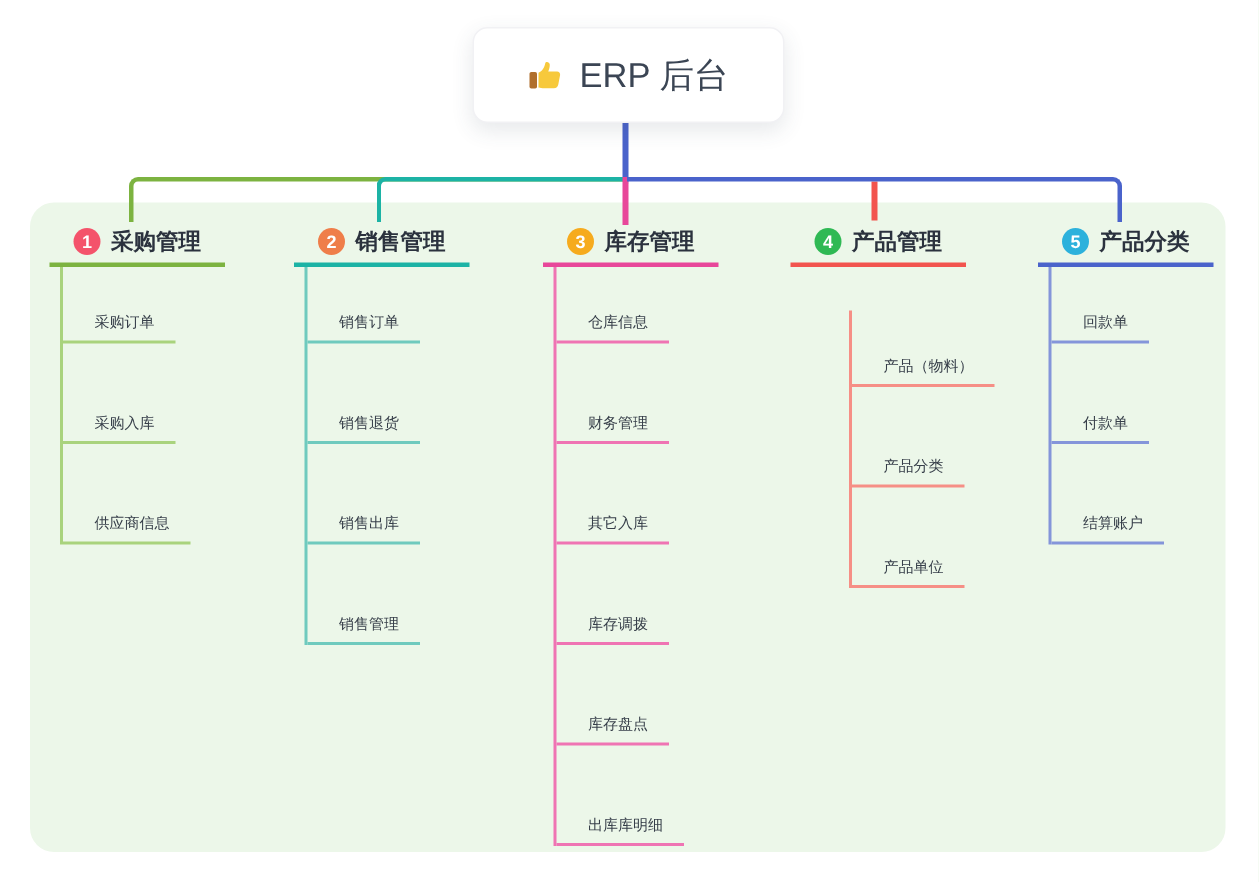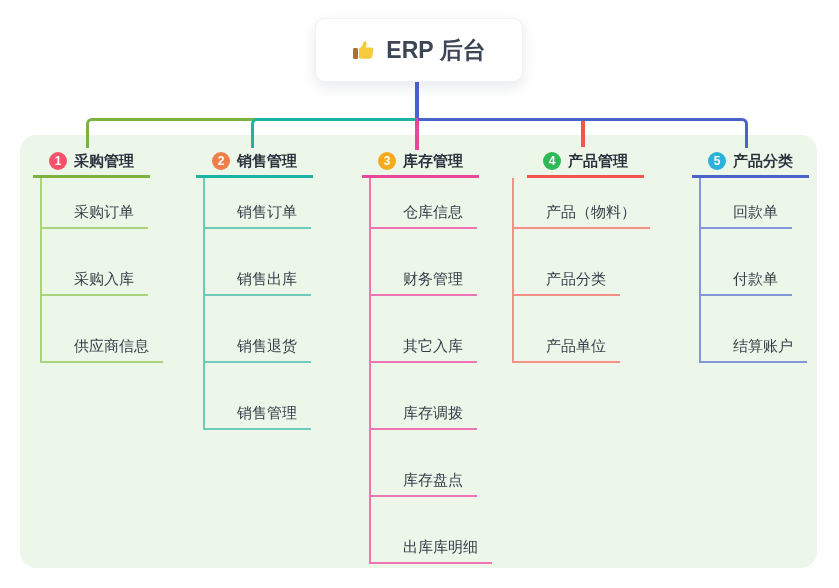--- a/index.html
+++ b/index.html
@@ -14,21 +14,21 @@
     position: absolute; left: 20px; top: 135px;
     width: 797px; height: 433px;
     background: #ecf7e9; border-radius: 16px;
   }
   .root-node {
     position: absolute; left: 315px; top: 18px;
     width: 208px; height: 64px;
     background: #ffffff; border: 1px solid #f1f1f4; border-radius: 10px;
     box-shadow: 0 5px 14px rgba(60,70,90,.12);
     display: flex; align-items: center; justify-content: center; gap: 10px;
-    font-size: 23px; font-weight: 700; color: #3b4554;
+    font-size: 23px; font-weight: 400; color: #3b4554;
     cursor: pointer; z-index: 3;
   }
   .trunk { position: absolute; left: 415px; top: 82px; width: 4px; height: 39px; background: #4a63cb; z-index: 1; }
   .conn { position: absolute; z-index: 2; }
   .conn.eL { border-top: 3px solid; border-left: 3px solid; border-top-left-radius: 6px; }
   .conn.eR { border-top: 3px solid; border-right: 3px solid; border-top-right-radius: 6px; }
   .branch-header {
     position: absolute; top: 147px; width: 117px; height: 31px;
     border-bottom: 3px solid;
     display: flex; align-items: center; justify-content: center; gap: 7px;
@@ -38,22 +38,22 @@
   .badge {
     width: 18px; height: 18px; border-radius: 50%;
     color: #ffffff; font-size: 12px; font-weight: bold;
     display: flex; align-items: center; justify-content: center;
     flex: 0 0 18px; line-height: 1;
   }
   .items { position: absolute; top: 178px; border-left: 2px solid; z-index: 3; }
   .item { height: 67px; display: flex; align-items: flex-end; cursor: pointer; }
   .item:first-child { height: 51px; }
   .item-label {
-    font-size: 15px; color: #363e49;
-    padding: 0 14px 5px 32px; border-bottom: 2px solid;
+    font-size: 10px; color: #363e49;
+    padding: 0 14px 5px 21px; border-bottom: 2px solid;
     white-space: nowrap;
     text-align: center;
   }
   .thumb-icon { display: inline-flex; }
 </style>
 </head>
 <body>
 
 <div class="panel"></div>
 
@@ -89,24 +89,24 @@
     <div class="conn eL" style="left: 251px; top: 118px; width: 168px; height: 30px; border-color: rgb(28, 179, 165);"></div>
     <div class="branch-header" style="left: 196px; border-bottom-color: rgb(28, 179, 165);">
       <span class="badge" style="background: rgb(239, 126, 74);">2</span>
       <span>销售管理</span>
     </div>
     <div class="items" style="left: 203px; border-left-color: rgb(111, 202, 190);">
       <div class="item">
         <span class="item-label" style="border-bottom-color: rgb(111, 202, 190);">销售订单</span>
       </div>
       <div class="item">
-        <span class="item-label" style="border-bottom-color: rgb(111, 202, 190);">销售出库</span>
+        <span class="item-label" style="border-bottom-color: rgb(111, 202, 190);">销售退货</span>
       </div>
       <div class="item">
-        <span class="item-label" style="border-bottom-color: rgb(111, 202, 190);">销售退货</span>
+        <span class="item-label" style="border-bottom-color: rgb(111, 202, 190);">销售出库</span>
       </div>
       <div class="item">
         <span class="item-label" style="border-bottom-color: rgb(111, 202, 190);">销售管理</span>
       </div>
     </div>
     <div class="conn drop" style="left: 415px; top: 118px; width: 4px; height: 32px; background: rgb(232, 71, 154);"></div>
     <div class="branch-header" style="left: 362px; border-bottom-color: rgb(232, 71, 154);">
       <span class="badge" style="background: rgb(246, 171, 30);">3</span>
       <span>库存管理</span>
     </div>
@@ -128,21 +128,21 @@
       </div>
       <div class="item">
         <span class="item-label" style="border-bottom-color: rgb(239, 116, 179);">出库库明细</span>
       </div>
     </div>
     <div class="conn drop" style="left: 581px; top: 121px; width: 4px; height: 26px; background: rgb(242, 84, 78);"></div>
     <div class="branch-header" style="left: 527px; border-bottom-color: rgb(242, 84, 78);">
       <span class="badge" style="background: rgb(47, 185, 84);">4</span>
       <span>产品管理</span>
     </div>
-    <div class="items" style="left: 512px; border-left-color: rgb(246, 143, 134);">
+    <div class="items" style="left: 566px; border-left-color: rgb(246, 143, 134); margin-top: 29px;">
       <div class="item">
         <span class="item-label" style="border-bottom-color: rgb(246, 143, 134);">产品（物料）</span>
       </div>
       <div class="item">
         <span class="item-label" style="border-bottom-color: rgb(246, 143, 134);">产品分类</span>
       </div>
       <div class="item">
         <span class="item-label" style="border-bottom-color: rgb(246, 143, 134);">产品单位</span>
       </div>
     </div>

